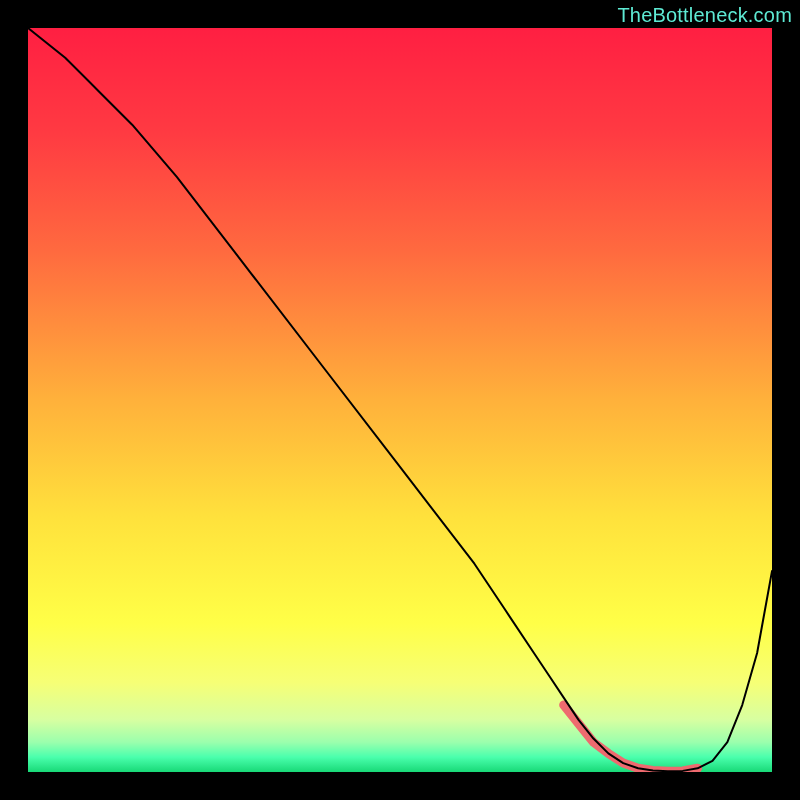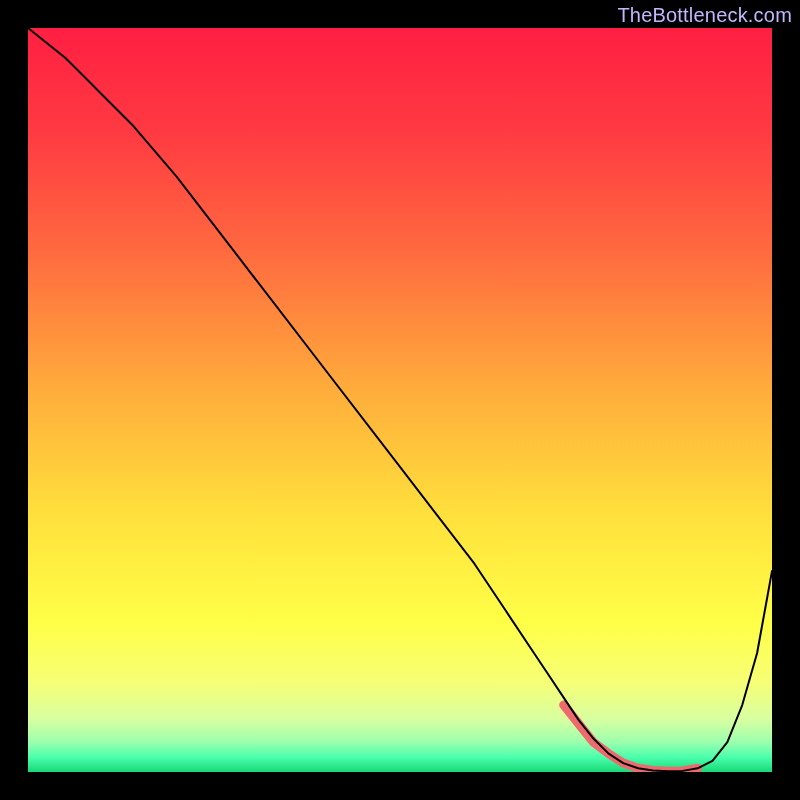--- a/index.html
+++ b/index.html
@@ -14,21 +14,21 @@
   .frame {
     position: relative;
     width: 800px;
     height: 800px;
     background: #000;
   }
   .watermark {
     position: absolute;
     top: 4px;
     right: 8px;
-    color: #c4b5fd;
+    color: #5eead4;
     font-size: 20px;
     font-weight: 500;
     letter-spacing: 0.2px;
     z-index: 10;
     margin-left: 20px;
   }
   .plot {
     position: absolute;
     left: 28px;
     top: 28px;

